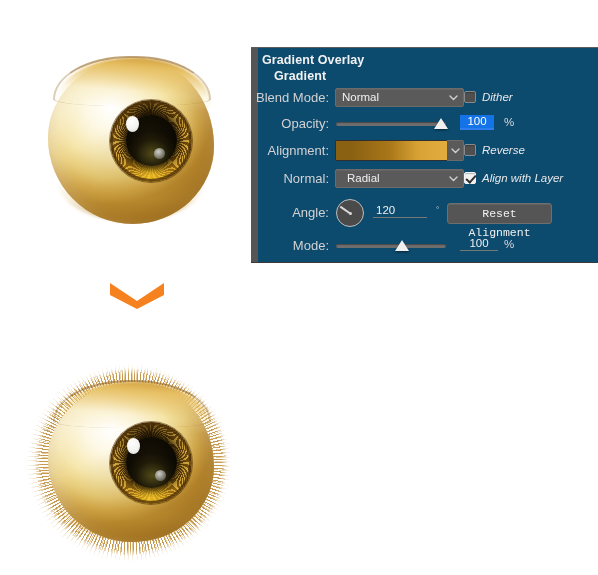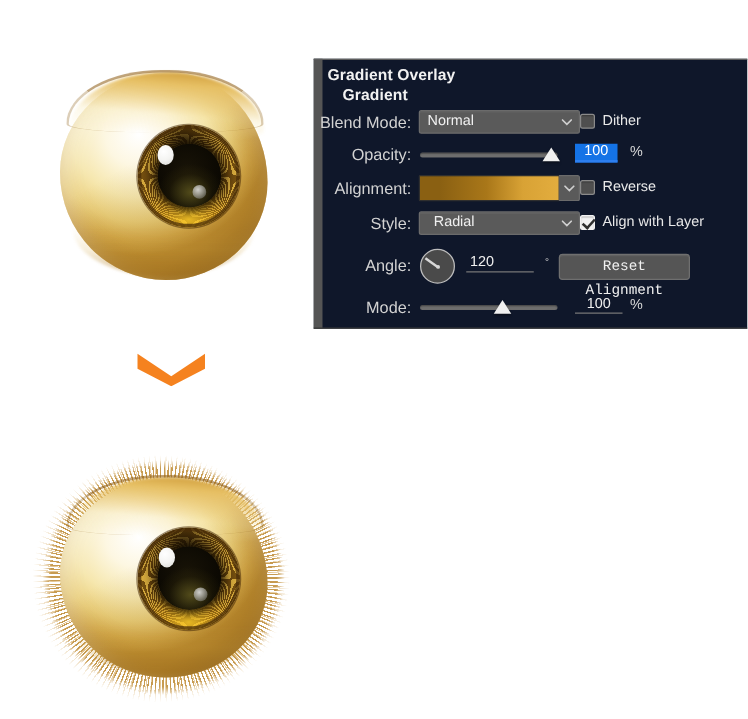--- a/index.html
+++ b/index.html
@@ -123,21 +123,21 @@
     background: radial-gradient(circle at 40% 35%, rgba(215,215,212,0.95) 0%, rgba(150,150,146,0.55) 70%, rgba(120,120,116,0.15) 100%);
   }
 
   
   .chev { position:absolute; }
   .chev svg { display:block; }
 
   
   .panel {
     position:absolute;
-    background:#0f172a;
+    background:#0c4a6e;
     color:#e6e6e6;
     font-size:12px;
   }
   .panel-leftstrip { position:absolute; left:0; top:0; bottom:0; width:7px; background:#555555; }
   .panel-topline { position:absolute; left:0; right:0; top:0; height:1px; background:#5d5d5d; }
   .panel-botline { position:absolute; left:0; right:0; bottom:0; height:1px; background:#3b3b3b; }
 
   .title-main {
     position:absolute; left:11px; top:6px;
     font-size:12.5px; font-weight:bold; color:#f2f2f2; letter-spacing:0.1px;
@@ -178,21 +178,21 @@
 
   .numfield {
     position:absolute; font-size:11.5px; color:#efefef; text-align:center;
     border-bottom:1px solid #777; padding-bottom:1px;
   }
   .numfield.sel {
     background:#1473e6; color:#ffffff; border-bottom:2px solid #2d7ff0;
   }
   .unit { position:absolute; font-size:11.5px; color:#d8d8d8; }
 
-  .check-wrap { position:absolute; display:flex; align-items:center; gap:6px; }
+  .check-wrap { position:absolute; display:flex; align-items:center; gap:6px;font-style:italic; }
   .check-box {
     width:12px; height:12px; border-radius:2px;
     border:1px solid #8a8a8a; background:#4f4f4f;
     box-shadow: inset 0 1px 1px rgba(0,0,0,0.25);
     position:relative; flex:0 0 auto;
   }
   .check-box.on { background:#f2f2f2; border-color:#f2f2f2; }
   .check-box.on:after {
     content:""; position:absolute; left:3px; top:0px;
     width:4px; height:8px; border:solid #2f2f2f;
@@ -332,21 +332,21 @@
             <path d="M1 3 L4.5 6.5 L8 3" fill="none" stroke="currentColor" stroke-width="1.4" stroke-linecap="round"></path>
           </svg>
       </div>
       <div class="check-wrap" style="left:213px; top:4px;">
         <span class="check-box"></span>
         <span class="check-label">Reverse</span>
       </div>
     </div>
 
     <div class="row" style="top:121px;">
-      <div class="lbl">Style:</div>
+      <div class="lbl">Normal:</div>
       <div class="select" style="left:84px; top:1px; width:129px;padding-left:11px;">
         <span>Radial</span>
         <span class="caret">
           <svg width="9" height="9" viewBox="0 0 9 9">
               <path d="M1 3 L4.5 6.5 L8 3" fill="none" stroke="currentColor" stroke-width="1.4" stroke-linecap="round"></path>
             </svg>
         </span>
       </div>
       <div class="check-wrap" style="left:213px; top:4px;">
         <span class="check-box on"></span>

